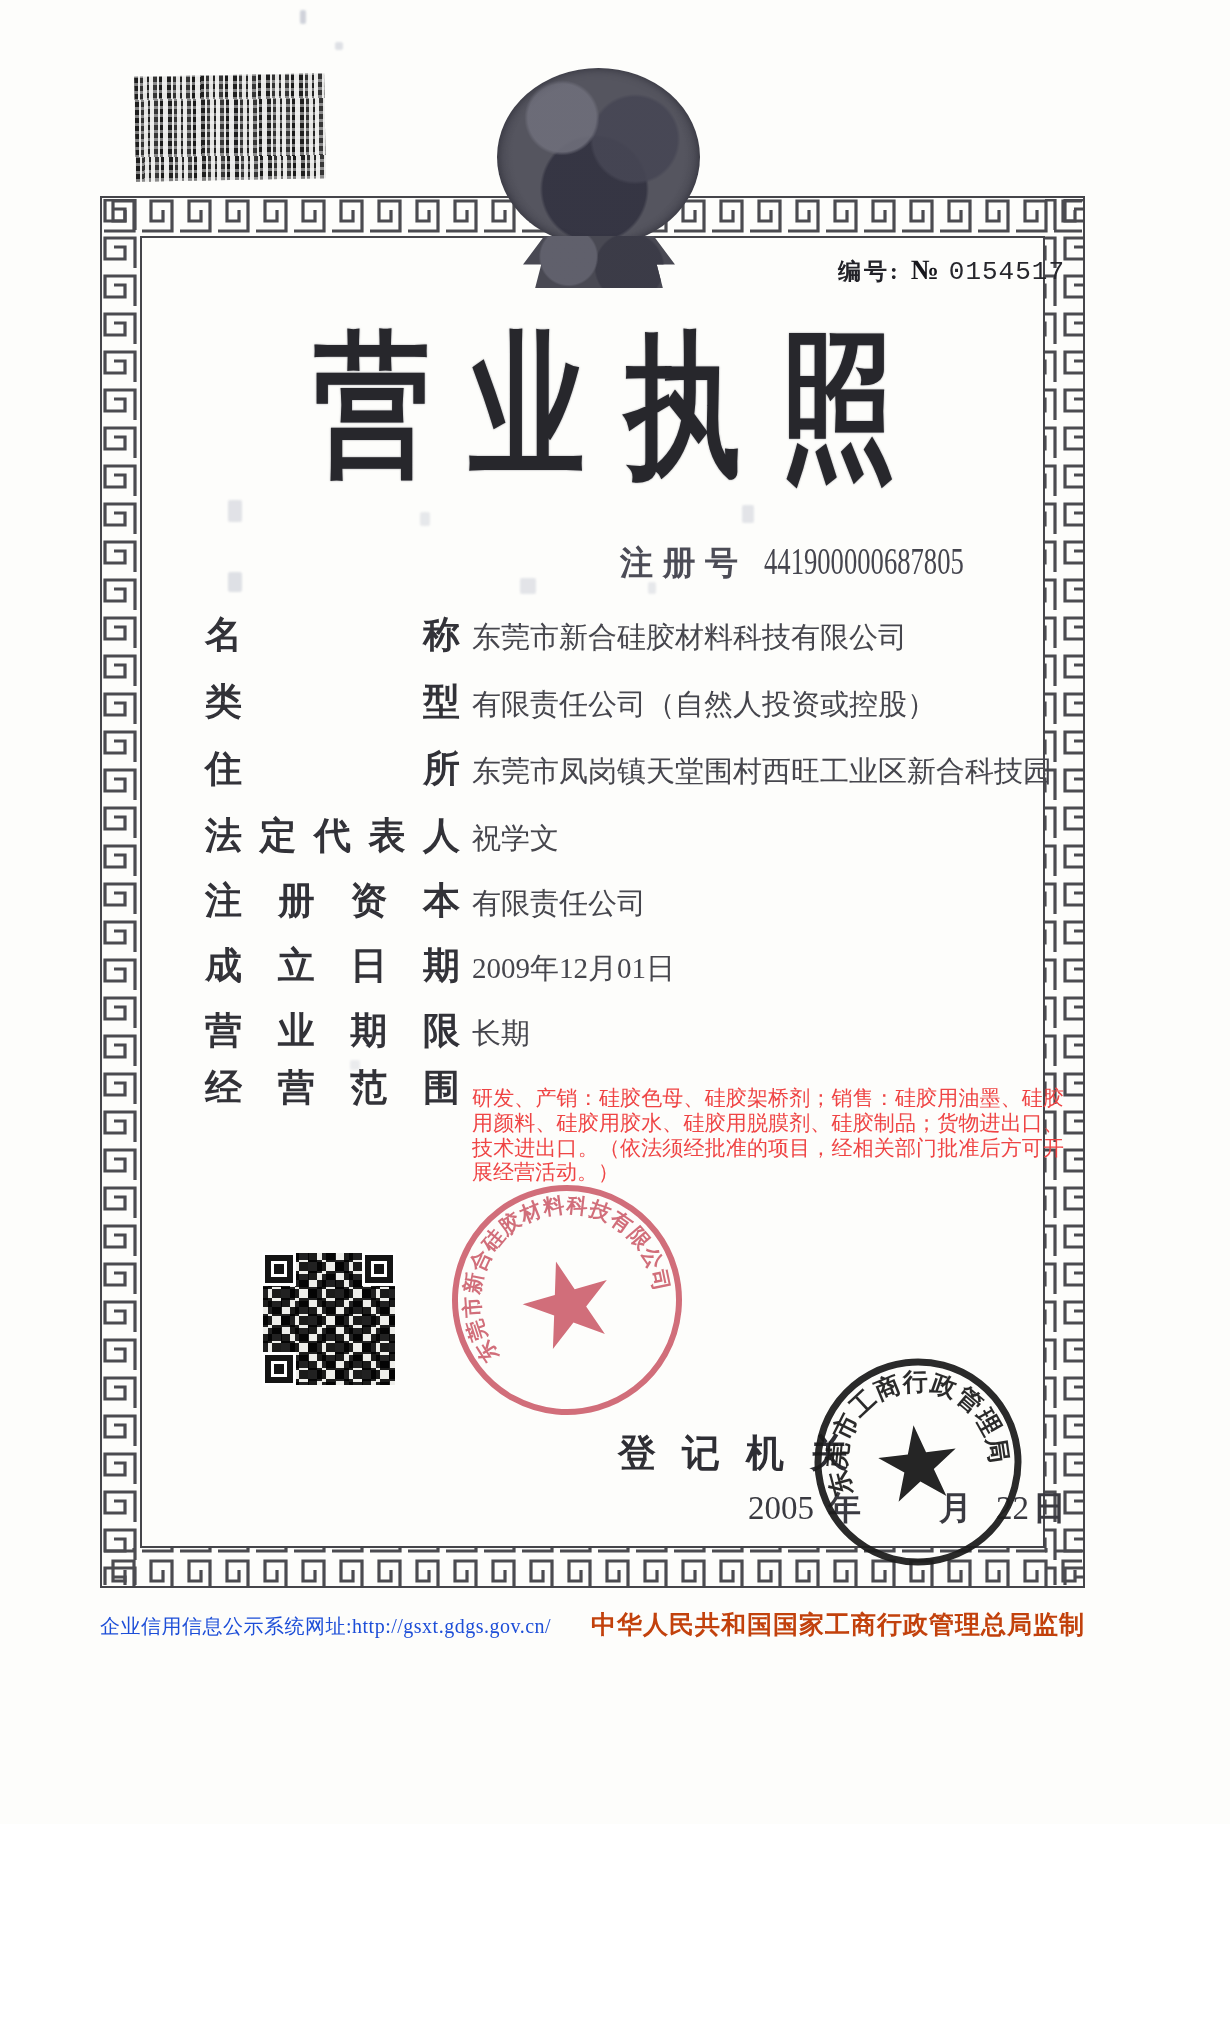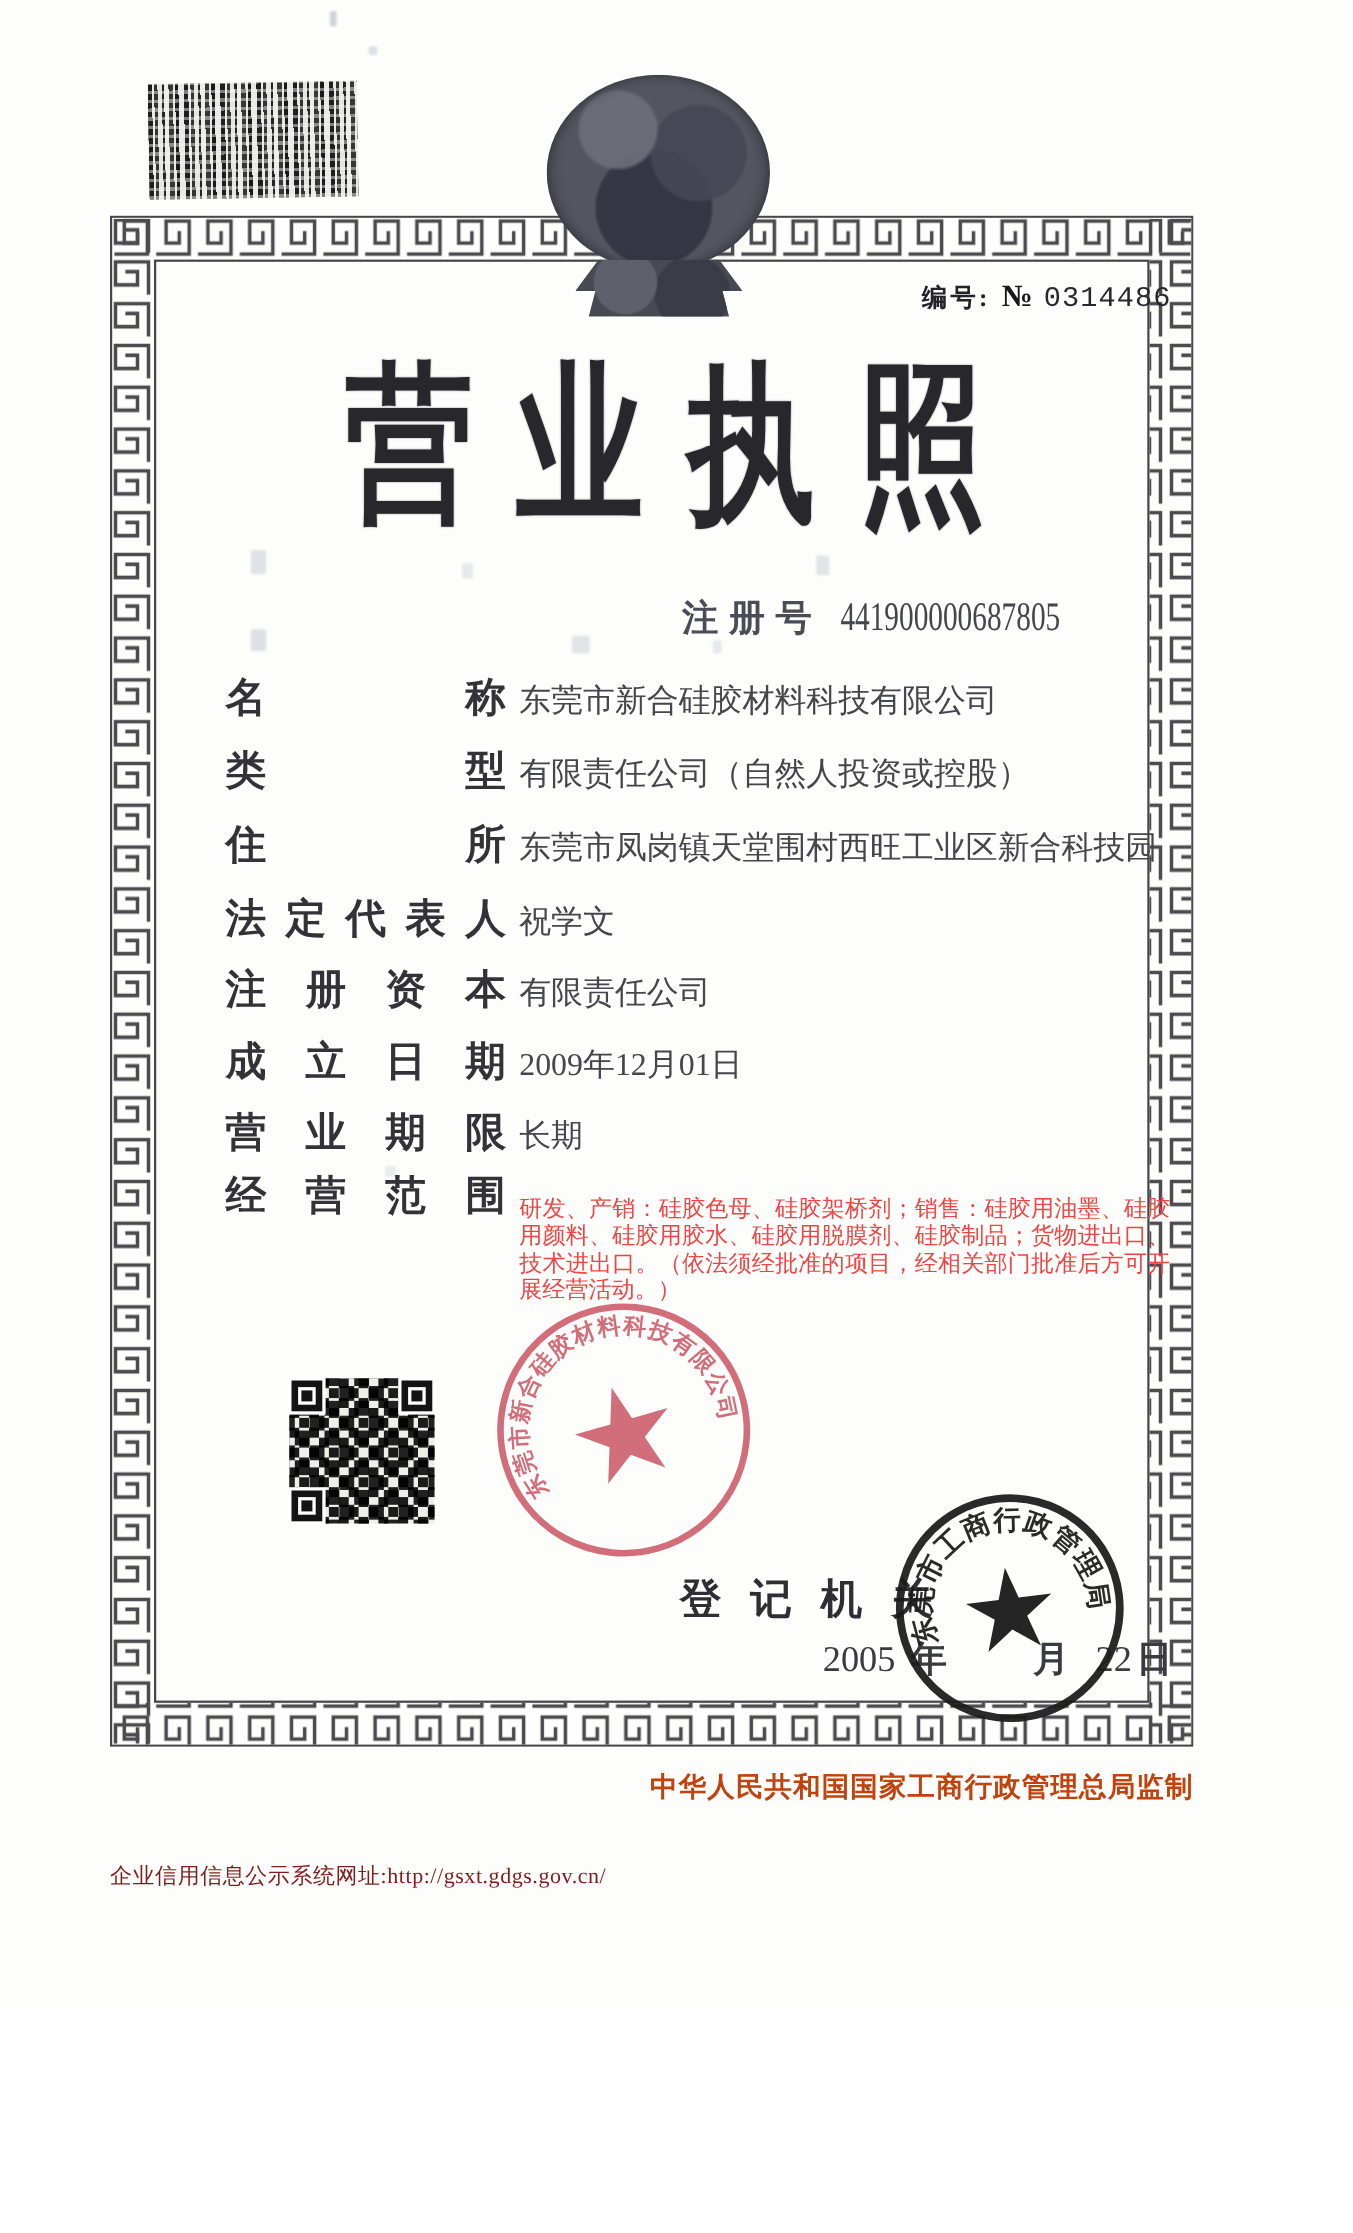--- a/index.html
+++ b/index.html
@@ -78,21 +78,21 @@
   
   .registrar{position:absolute;left:618px;top:1428px;width:230px;z-index:4;display:flex;justify-content:space-between;
     font-size:38px;font-weight:bold;color:#2e2e34;}
   .dateline{position:absolute;left:748px;top:1486px;z-index:4;font-size:33px;color:#3a3a41;white-space:nowrap;}
   .dateline .u-year{margin-left:14px;font-weight:bold;}
   .dateline .u-month{margin-left:78px;font-weight:bold;}
   .dateline .d-day{margin-left:24px;}
   .dateline .u-day{margin-left:4px;font-weight:bold;}
 
   
-  .footer-left{position:absolute;left:100px;top:1692px;z-index:4;font-size:20px;color:#7f1d1d;letter-spacing:.5px;}
+  .footer-left{position:absolute;left:100px;top:1613px;z-index:4;font-size:20px;color:#1d4ed8;letter-spacing:.5px;}
   .footer-right{position:absolute;right:145px;top:1608px;z-index:4;font-size:25px;font-weight:bold;color:#c2410c;letter-spacing:1px;}
 
   
   .artifact{position:absolute;z-index:2;background:#9aa0b4;border-radius:2px;filter:blur(1px);}
   .a1{left:300px;top:10px;width:6px;height:14px;opacity:.45;}
   .a2{left:335px;top:42px;width:8px;height:8px;opacity:.3;}
   .a3{left:228px;top:500px;width:14px;height:22px;opacity:.28;}
   .a4{left:420px;top:512px;width:10px;height:14px;opacity:.22;}
   .a5{left:742px;top:505px;width:12px;height:18px;opacity:.26;}
   .a6{left:228px;top:572px;width:14px;height:20px;opacity:.3;}
@@ -135,21 +135,21 @@
   <div class="barcode"></div>
 
   <div class="emblem">
     <div class="emblem-circle"></div>
     <div class="emblem-base"></div>
   </div>
 
   <div class="serial">
     <span class="serial-label">编号:</span>
     <span class="serial-no-sign">№</span>
-    <span class="serial-number">0314486</span>
+    <span class="serial-number">0154517</span>
   </div>
 
   <div class="title">
       <span>营</span>
       <span>业</span>
       <span>执</span>
       <span>照</span>
     </div>
 
   <div class="regno">

